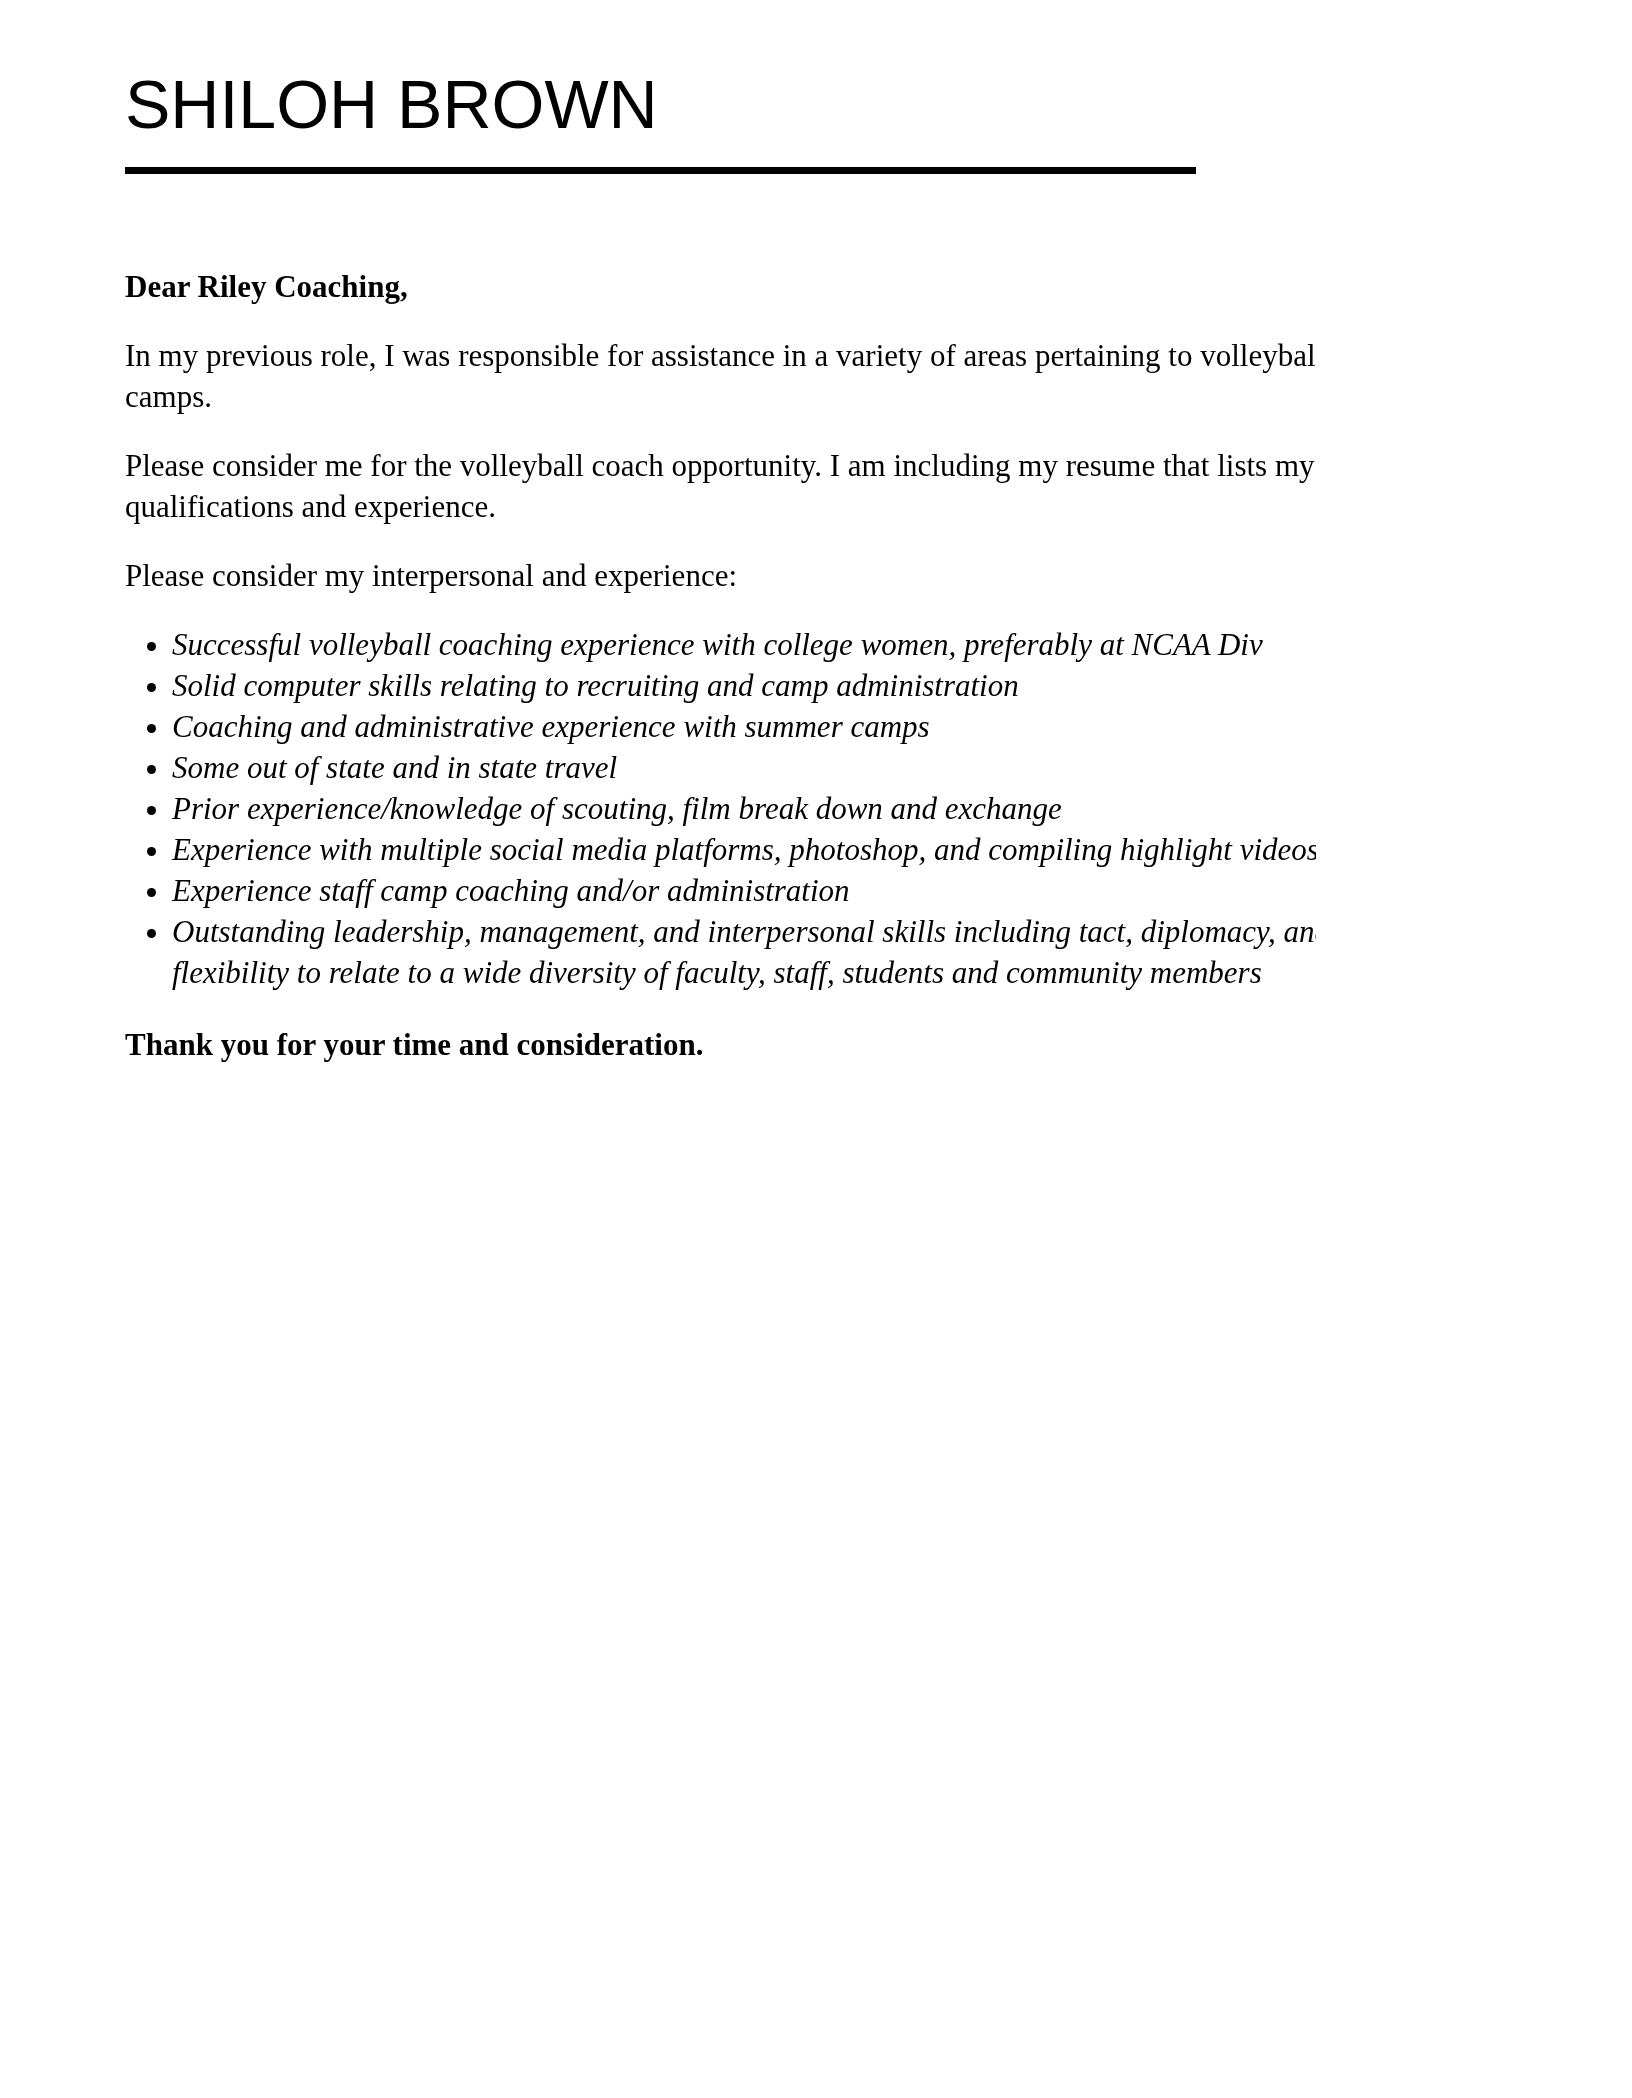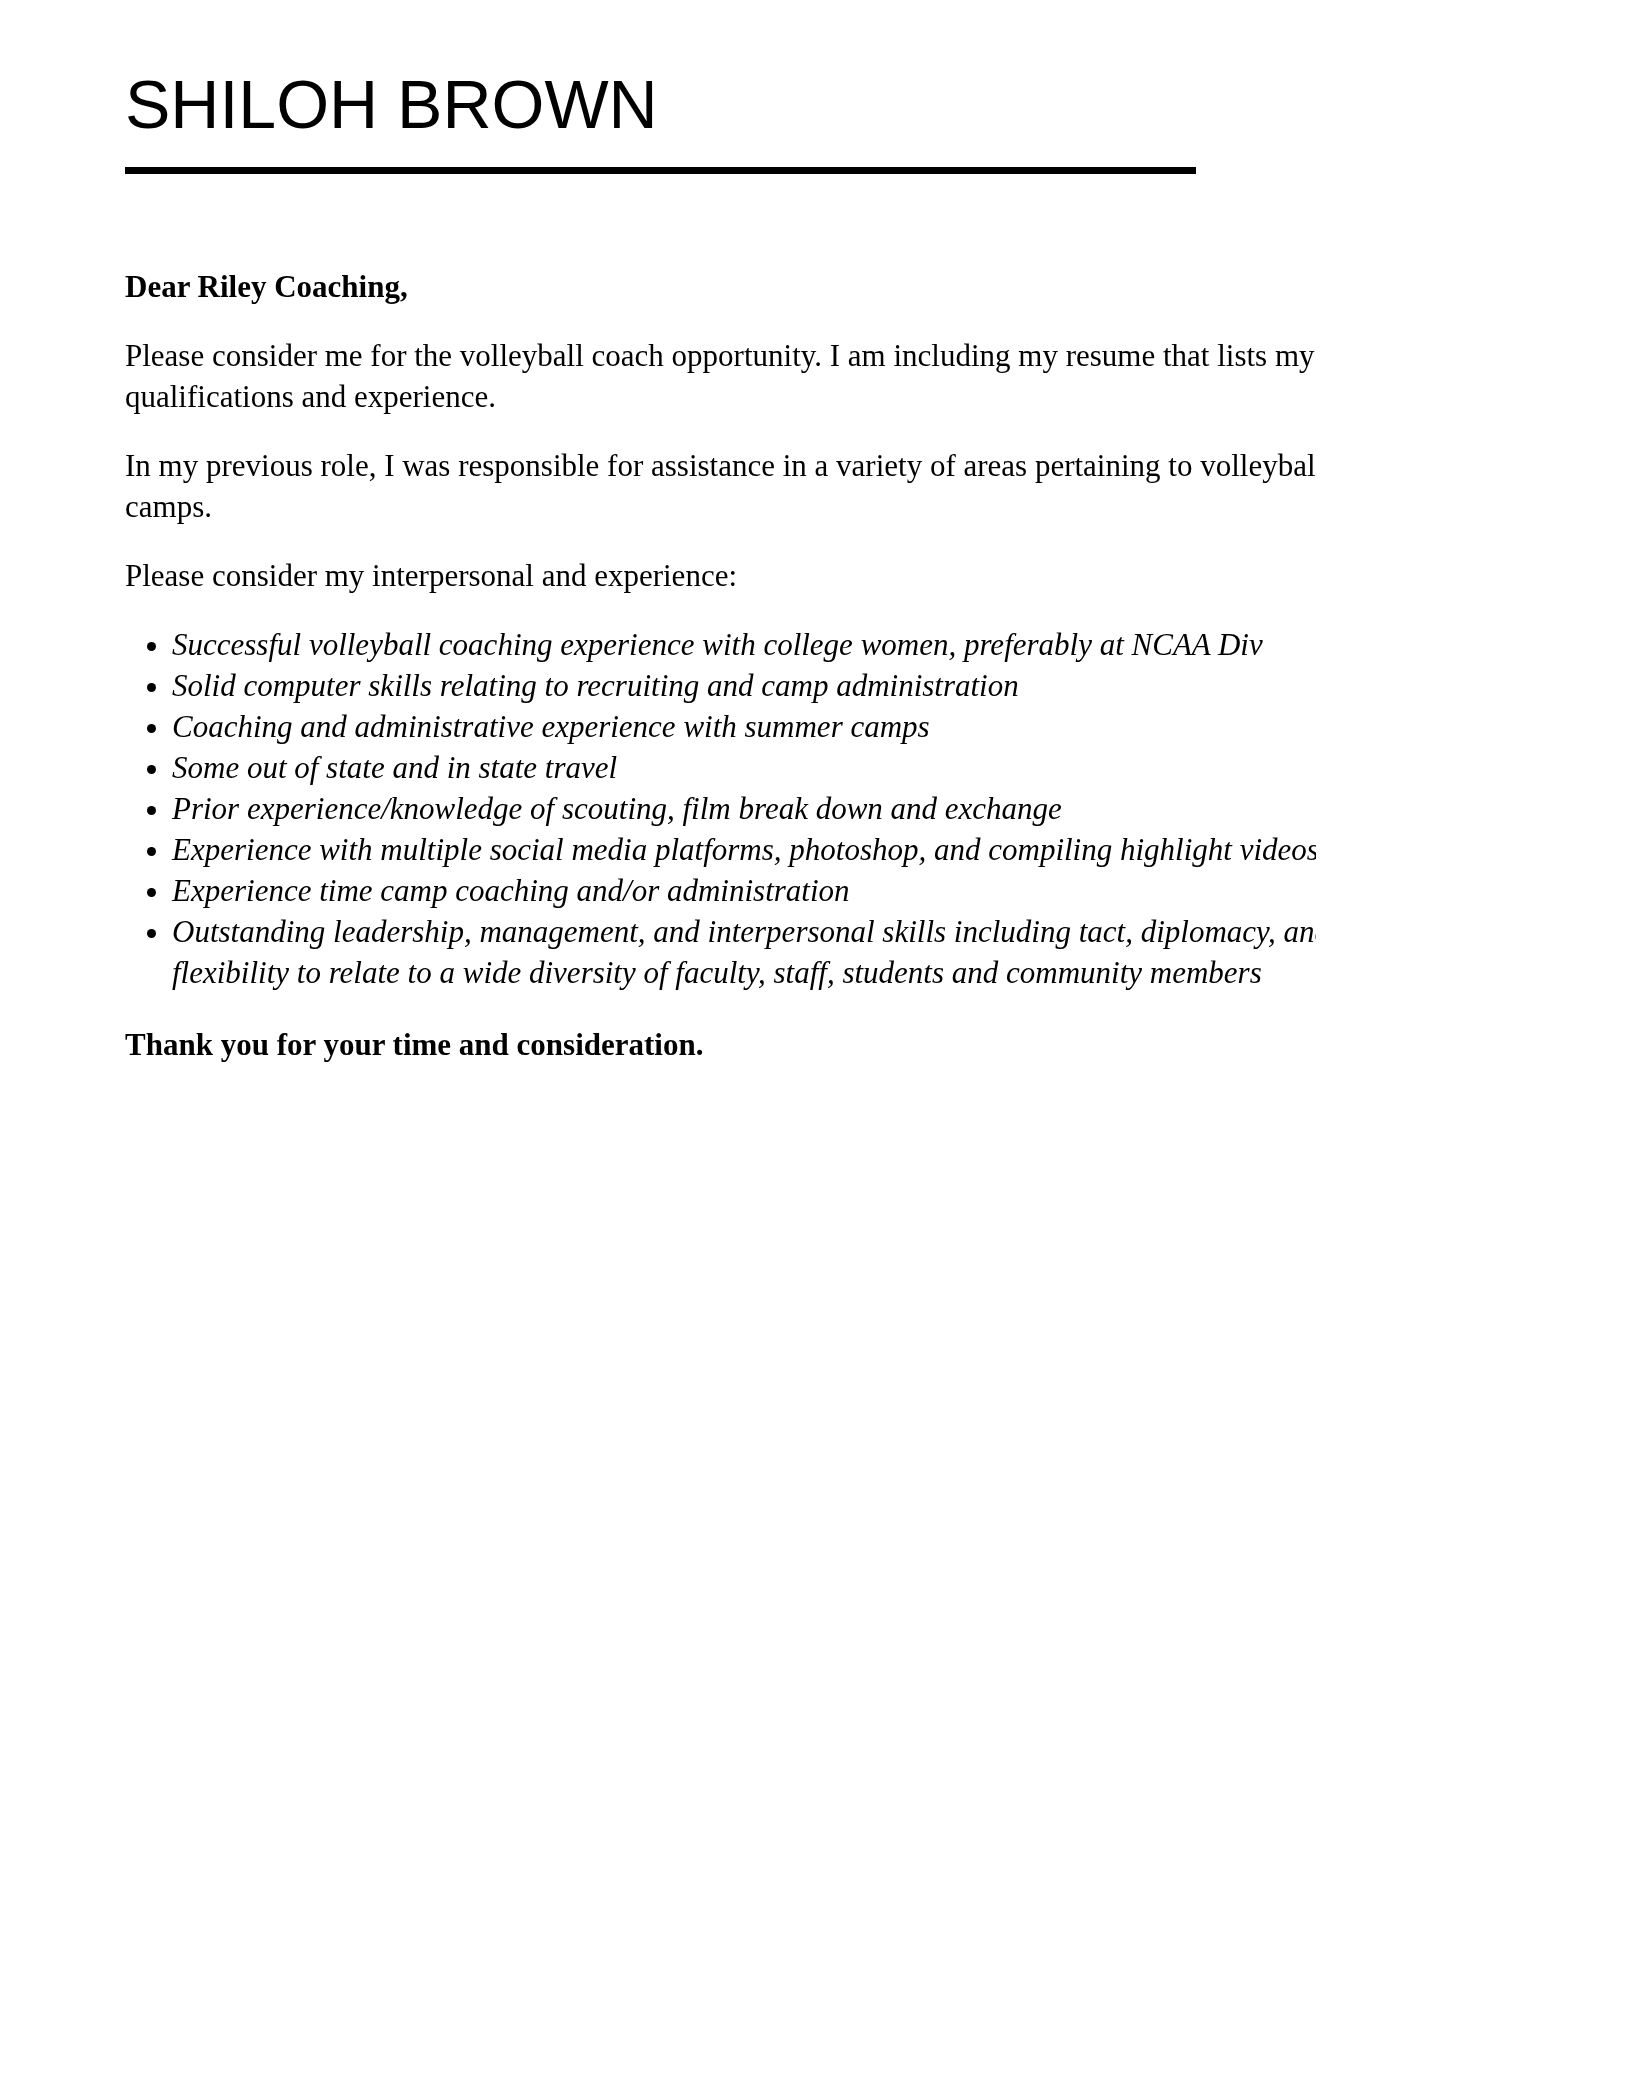--- a/index.html
+++ b/index.html
@@ -71,36 +71,36 @@
 
   <header>
     <h1 class="applicant-name">SHILOH BROWN</h1>
     <hr class="header-rule">
   </header>
 
   <main class="letter-body">
 
     <p class="salutation bold">Dear Riley Coaching,</p>
 
+    <p>In my previous role, I was responsible for assistance in a variety of areas pertaining to volleyball
+camps.</p>
+
     <p>Please consider me for the volleyball coach opportunity. I am including my resume that lists my
 qualifications and experience.</p>
-
-    <p>In my previous role, I was responsible for assistance in a variety of areas pertaining to volleyball
-camps.</p>
 
     <p>Please consider my interpersonal and experience:</p>
 
     <ul class="qualifications-list">
       <li>Successful volleyball coaching experience with college women, preferably at NCAA Div</li>
       <li>Solid computer skills relating to recruiting and camp administration</li>
       <li>Coaching and administrative experience with summer camps</li>
       <li>Some out of state and in state travel</li>
       <li>Prior experience/knowledge of scouting, film break down and exchange</li>
       <li>Experience with multiple social media platforms, photoshop, and compiling highlight videos</li>
-      <li>Experience time camp coaching and/or administration</li>
+      <li>Experience staff camp coaching and/or administration</li>
       <li>Outstanding leadership, management, and interpersonal skills including tact, diplomacy, and
 flexibility to relate to a wide diversity of faculty, staff, students and community members</li>
     </ul>
 
     <p class="bold">Thank you for your time and consideration.</p>
 
 
   </main>
 </div>
 

